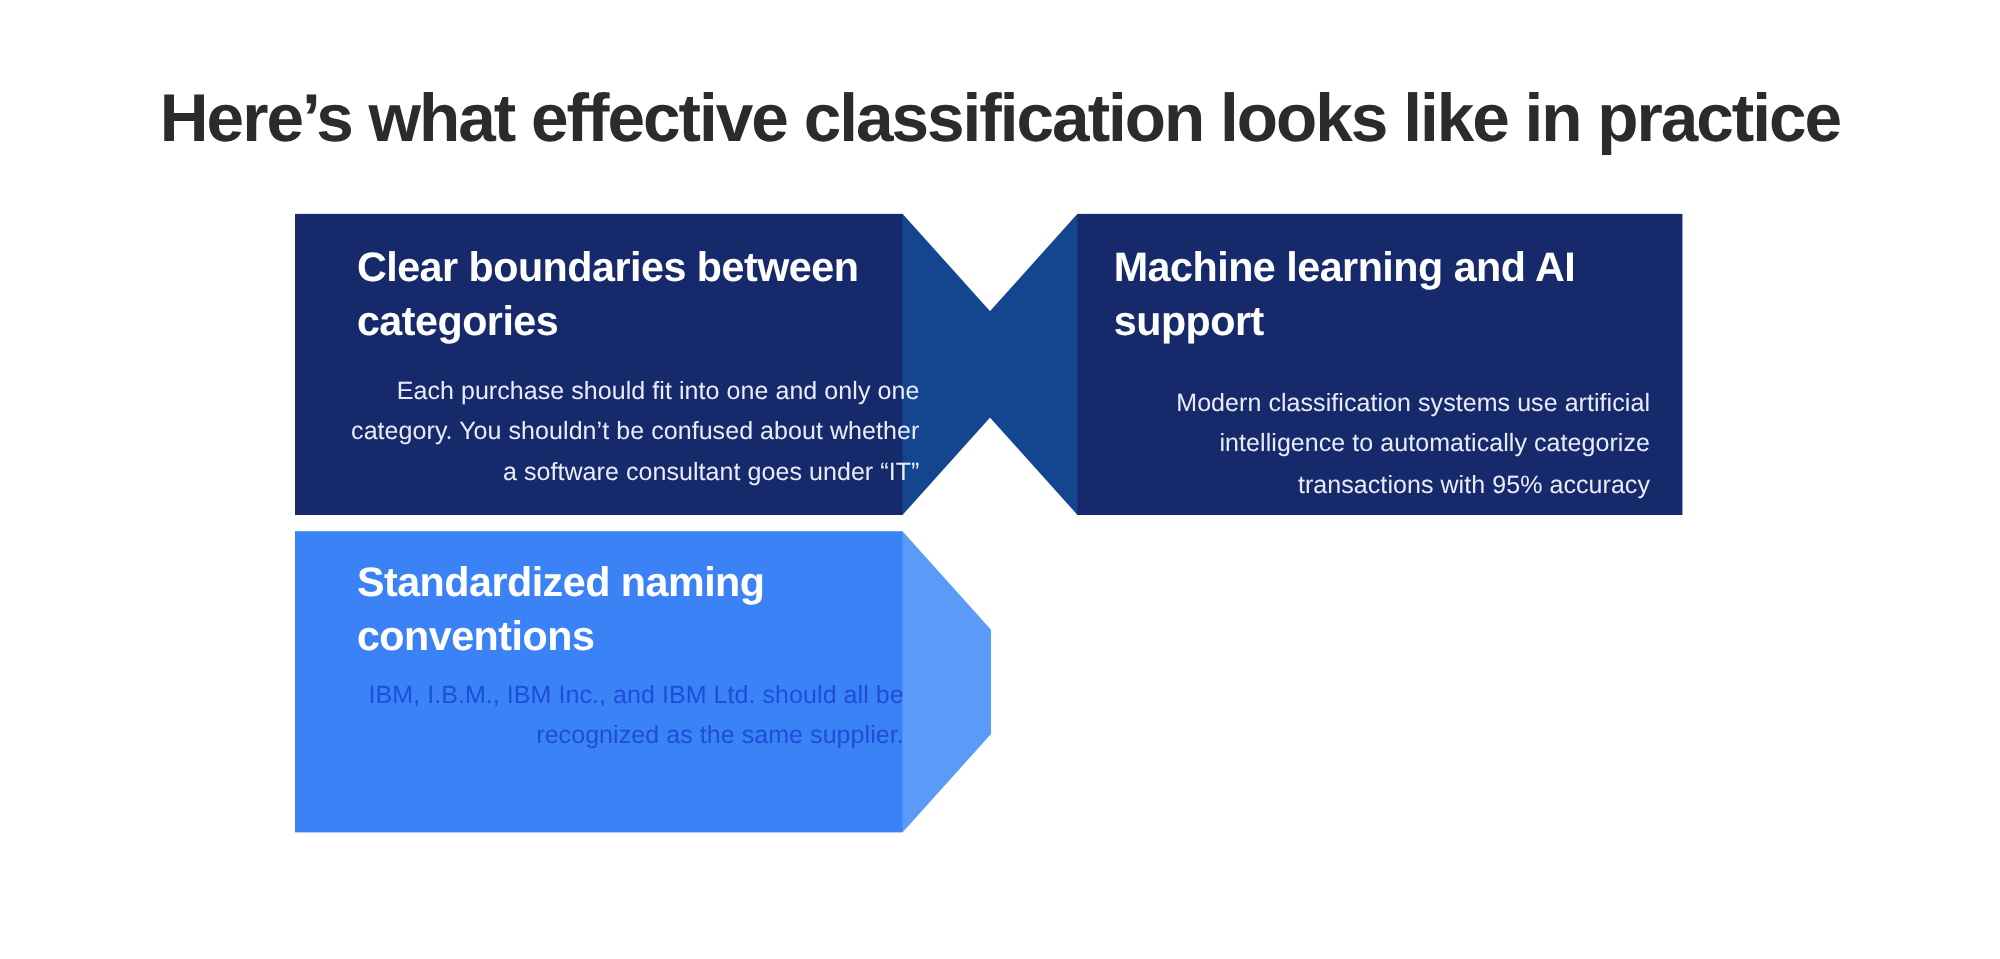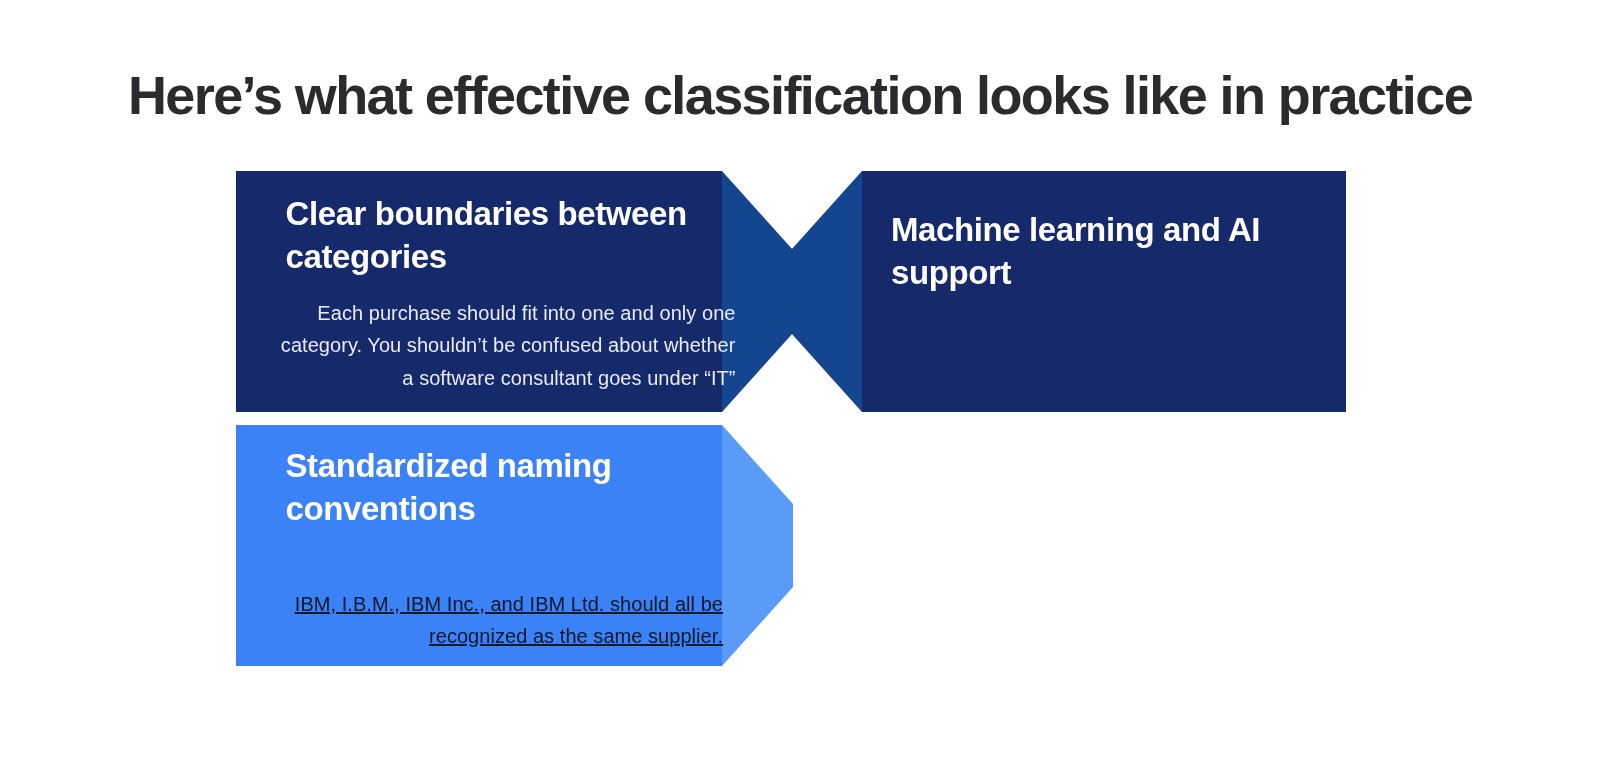--- a/index.html
+++ b/index.html
@@ -62,43 +62,43 @@
     position:relative;
     z-index:1;
     width:100%;
     height:100%;
     box-sizing:border-box;
     display:flex;
     flex-direction:column;
     align-items:center;
   }
   .card.left .card-content{ padding:22px 42px 0 14px; }
-  .card.right .card-content{ padding:38px 26px 0 104px; }
+  .card.right .card-content{ padding:22px 26px 0 104px; }
 
   .card-title{
     font-size:33px;
     font-weight:bold;
     color:#ffffff;
     text-align:left;
     line-height:1.3;
     letter-spacing:-0.4px;
     max-width:430px;
   }
   .card-body{
     margin-top:18px;
     font-size:20px;
     font-weight:normal;
     color:#e8ecf7;
     text-align:right;
     line-height:1.62;
     letter-spacing:0.05px;
     max-width:470px;
   }
-  .card.bottom-card .card-body{ color:#0f172a;text-decoration:underline; }
-  .card.left.bottom-card .card-content{ padding-top:20px;gap:48px; }
+  .card.bottom-card .card-body{ color:#1d4ed8; }
+  .card.left.bottom-card .card-content{ padding-top:20px; }
   .card.left.bottom-card .card-body{ margin-top:9px; max-width:445px; }
   .card.right.bottom-card .card-body{ margin-top:20px; max-width:430px; }
   .card.right.top-card .card-body{ margin-top:28px; max-width:440px; }
 </style>
 </head>
 <body>
 
 <h1 id="page-title">Here’s what effective classification looks like in practice</h1>
 
 <div id="cards">
@@ -120,20 +120,21 @@
 
     <div class="card right top-card">
       <div class="shape">
         <svg viewBox="0 0 559 241" preserveAspectRatio="none" aria-hidden="true">
           <path d="M75,0 L559,0 L559,241 L75,241 L4,162 L4,79 Z" fill="#14468f"></path>
           <rect x="75" y="0" width="484" height="241" fill="#15296b"></rect>
         </svg>
       </div>
       <div class="card-content">
         <div class="card-title">Machine learning and AI support</div>
+        <div class="card-body">Modern classification systems use artificial intelligence to automatically categorize transactions with 95% accuracy</div>
       </div>
     </div>
 
   </div>
 
   <div class="row bottom">
 
     <div class="card left bottom-card">
       <div class="shape">
         <svg viewBox="0 0 557 241" preserveAspectRatio="none" aria-hidden="true">

